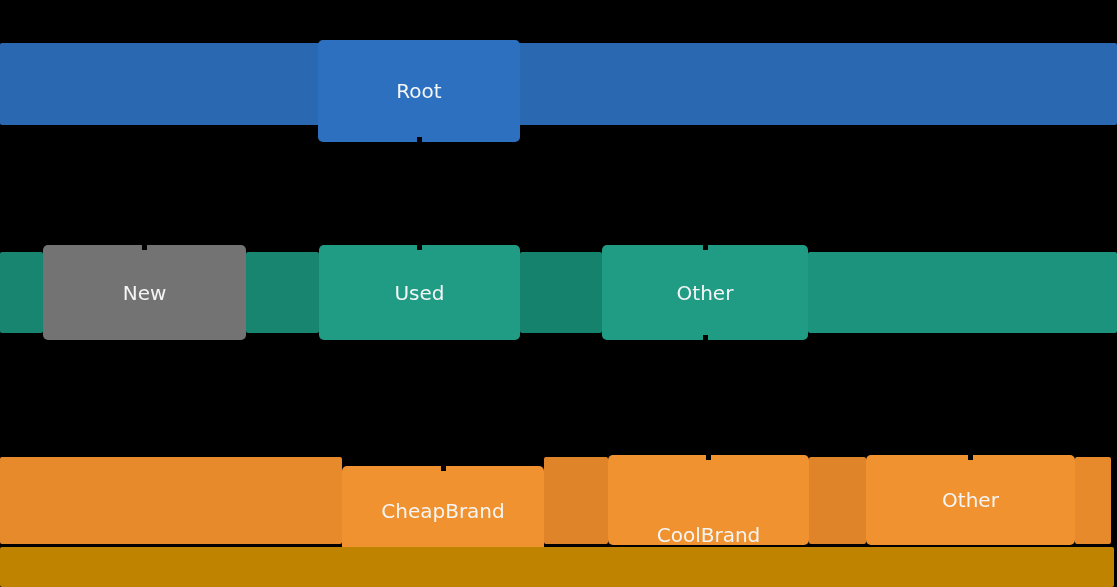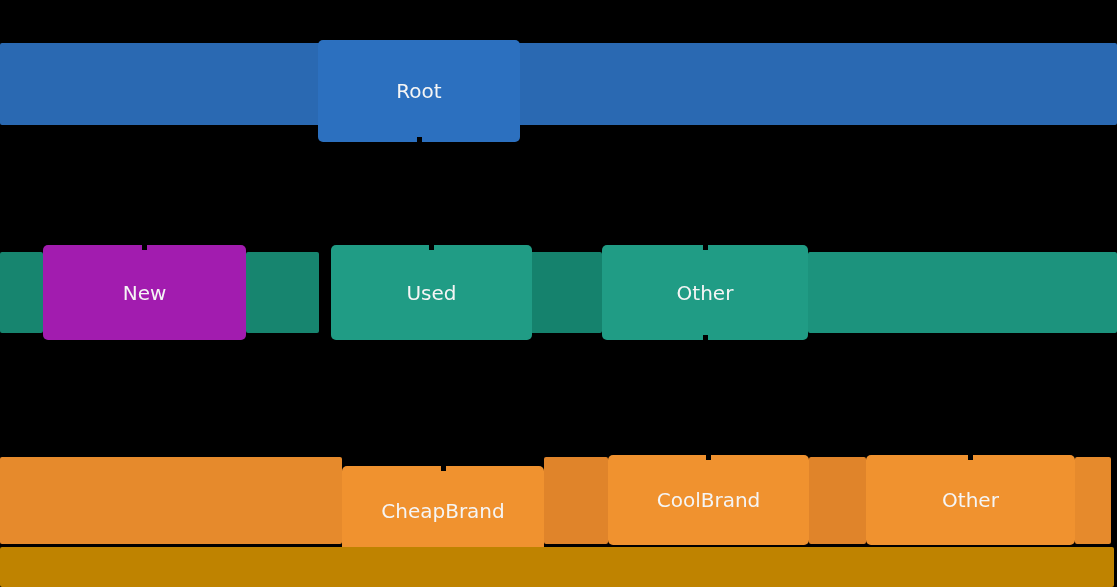--- a/index.html
+++ b/index.html
@@ -48,42 +48,42 @@
 <div id="chart-canvas">
     <div class="band" style="left: 0px; top: 43px; width: 1117px; height: 82px; background: rgb(42, 105, 178);"></div>
     <div class="node" style="left: 318px; top: 40px; width: 202px; height: 102px; background: rgb(44, 112, 191);">
       <span class="node-label">Root</span>
       <div class="stub bottom" style="left: 98.5px;"></div>
     </div>
     <div class="band" style="left: 0px; top: 252px; width: 43px; height: 81px; background: rgb(23, 133, 111);"></div>
     <div class="band" style="left: 246px; top: 252px; width: 73px; height: 81px; background: rgb(23, 133, 111);"></div>
     <div class="band" style="left: 520px; top: 252px; width: 82px; height: 81px; background: rgb(21, 130, 109);"></div>
     <div class="band" style="left: 808px; top: 252px; width: 309px; height: 81px; background: rgb(28, 147, 125);"></div>
-    <div class="node" style="left: 43px; top: 245px; width: 203px; height: 95px; background: #a21caf;">
+    <div class="node" style="left: 43px; top: 245px; width: 203px; height: 95px; background: #737373;">
       <span class="node-label">New</span>
       <div class="stub top" style="left: 99px;"></div>
     </div>
-    <div class="node" style="left: 331px; top: 245px; width: 201px; height: 95px; background: rgb(32, 156, 133);">
+    <div class="node" style="left: 319px; top: 245px; width: 201px; height: 95px; background: rgb(32, 156, 133);">
       <span class="node-label">Used</span>
       <div class="stub top" style="left: 98px;"></div>
     </div>
     <div class="node" style="left: 602px; top: 245px; width: 206px; height: 95px; background: rgb(32, 156, 133);">
       <span class="node-label">Other</span>
       <div class="stub top" style="left: 100.5px;"></div>
       <div class="stub bottom" style="left: 100.5px;"></div>
     </div>
     <div class="band" style="left: 0px; top: 457px; width: 342px; height: 87px; background: rgb(230, 138, 44);"></div>
     <div class="band" style="left: 544px; top: 457px; width: 64px; height: 87px; background: rgb(224, 132, 42);"></div>
     <div class="band" style="left: 809px; top: 457px; width: 57px; height: 87px; background: rgb(224, 132, 42);"></div>
     <div class="band" style="left: 1075px; top: 457px; width: 36px; height: 87px; background: rgb(230, 138, 44);"></div>
     <div class="node" style="left: 342px; top: 455px; width: 202px; height: 90px; background: rgb(240, 146, 47); margin-top: 11px;">
       <span class="node-label">CheapBrand</span>
       <div class="stub top" style="left: 98.5px;"></div>
     </div>
-    <div class="node" style="left: 608px; top: 455px; width: 201px; height: 90px; background: rgb(240, 146, 47);">
+    <div class="node" style="left: 608px; top: 455px; width: 201px; height: 90px; background: rgb(240, 146, 47); align-items: flex-end;">
       <span class="node-label">CoolBrand</span>
       <div class="stub top" style="left: 98px;"></div>
     </div>
     <div class="node" style="left: 866px; top: 455px; width: 209px; height: 90px; background: rgb(240, 146, 47);">
       <span class="node-label">Other</span>
       <div class="stub top" style="left: 102px;"></div>
     </div>
     <div class="band" style="left: 0px; top: 547px; width: 1114px; height: 40px; background: rgb(191, 131, 0);"></div>
   </div>
 

